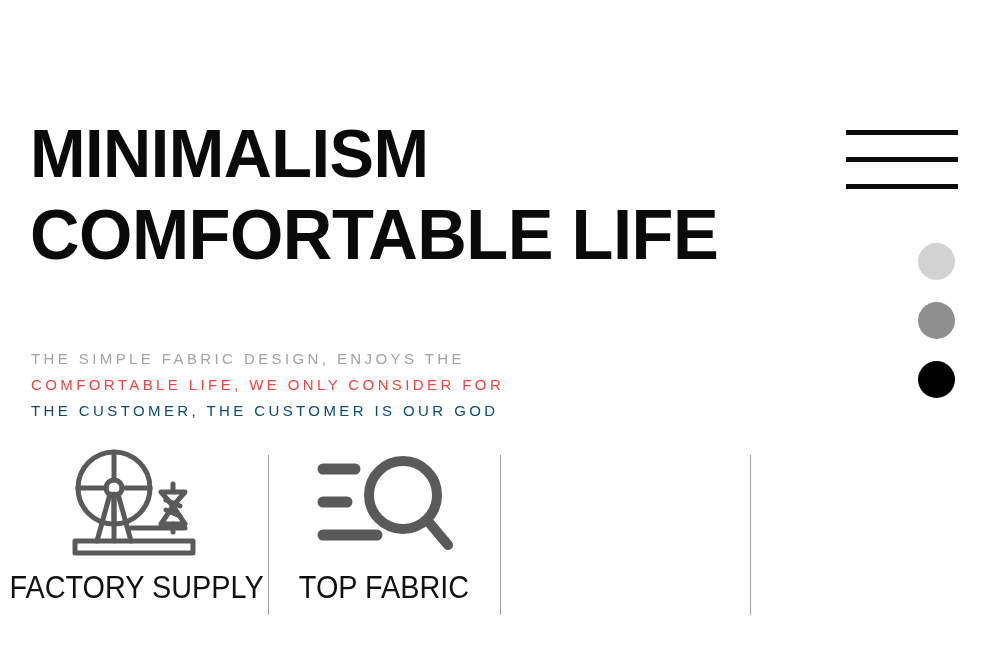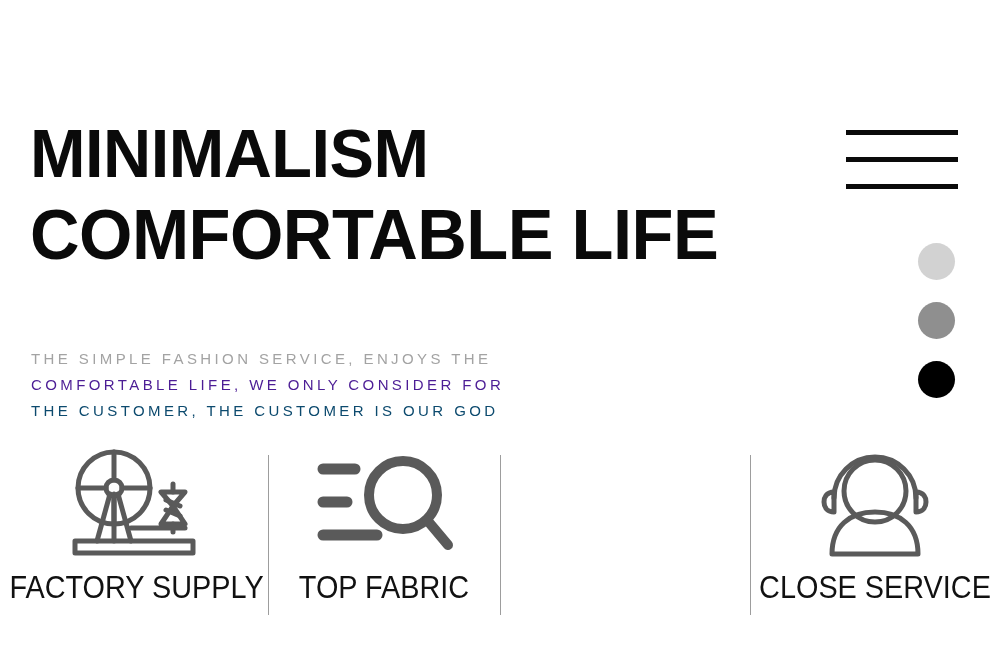--- a/index.html
+++ b/index.html
@@ -149,22 +149,22 @@
 <body>
 
 <div id="banner" style="background: rgb(255, 255, 255);">
 
   <div class="headline">
     <div class="headline-line l1" style="color: rgb(10, 10, 10);">MINIMALISM</div>
     <div class="headline-line l2" style="color: rgb(10, 10, 10);">COMFORTABLE LIFE</div>
   </div>
 
   <div class="subcopy">
-    <div class="subcopy-line" style="color: rgb(163, 163, 163);">THE SIMPLE FASHION SERVICE, ENJOYS THE</div>
-    <div class="subcopy-line" style="color: #4c1d95;">COMFORTABLE LIFE, WE ONLY CONSIDER FOR</div>
+    <div class="subcopy-line" style="color: rgb(163, 163, 163);">THE SIMPLE FABRIC DESIGN, ENJOYS THE</div>
+    <div class="subcopy-line" style="color: #ef4444;">COMFORTABLE LIFE, WE ONLY CONSIDER FOR</div>
     <div class="subcopy-line" style="color: #0c4a6e;">THE CUSTOMER, THE CUSTOMER IS OUR GOD</div>
   </div>
 
   <div class="hamburger">
     <span class="bar b1" style="background: rgb(10, 10, 10);"></span>
     <span class="bar b2" style="background: rgb(10, 10, 10);"></span>
     <span class="bar b3" style="background: rgb(10, 10, 10);"></span>
   </div>
 
   <div class="dots">
@@ -219,31 +219,15 @@
           <line x1="112" y1="36" x2="112" y2="44"></line>
           <line x1="112" y1="76" x2="112" y2="84"></line>
           <line x1="105" y1="52" x2="119" y2="58"></line>
           <line x1="105" y1="62" x2="119" y2="68"></line>
         </svg>
       </div>
       <div class="flabel">FACTORY SUPPLY</div>
     </div>
 
 
-    <div class="feature f4">
-      <div class="icon-wrap">
-        <svg width="118" height="112" viewBox="0 0 118 112" fill="none" stroke="#5a5a5a" stroke-width="5" stroke-linecap="round" stroke-linejoin="round">
-
-          <path d="M18 52 A41 41 0 0 1 100 52"></path>
-
-          <path d="M18 46 C10 46 8 52 8 56 C8 62 12 66 18 66 Z"></path>
-          <path d="M100 46 C108 46 110 52 110 56 C110 62 106 66 100 66 Z"></path>
-
-          <circle cx="59" cy="45" r="31"></circle>
-
-          <path d="M16 108 C16 80 34 66 59 66 C84 66 102 80 102 108 Z"></path>
-        </svg>
-      </div>
-      <div class="flabel">CLOSE SERVICE</div>
-    </div>
 
   </div>
 </div>
 
 </body></html>

